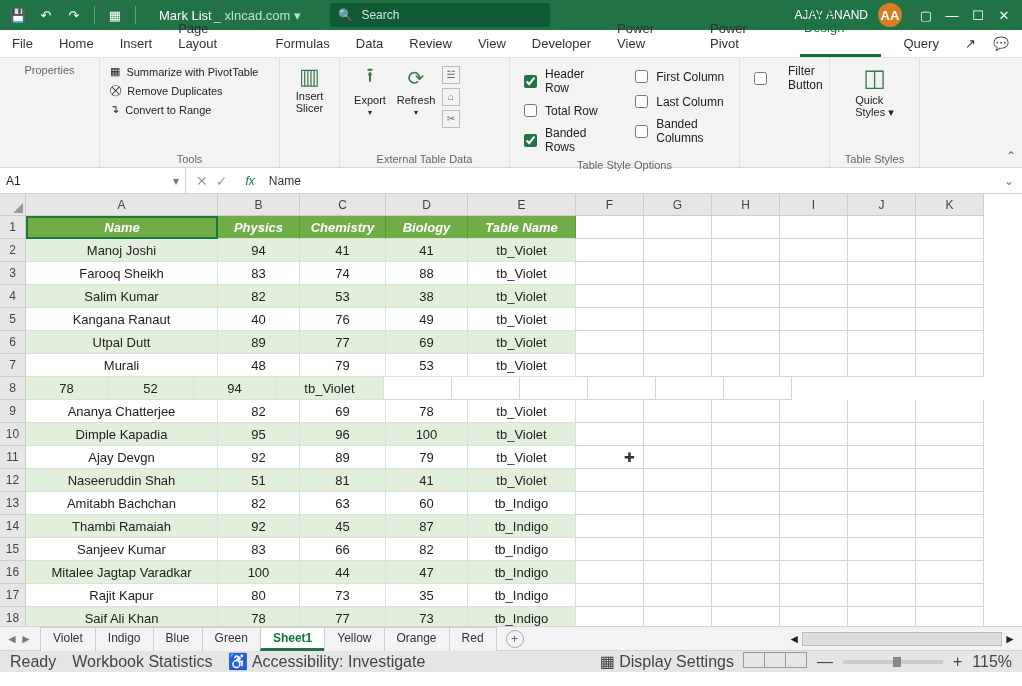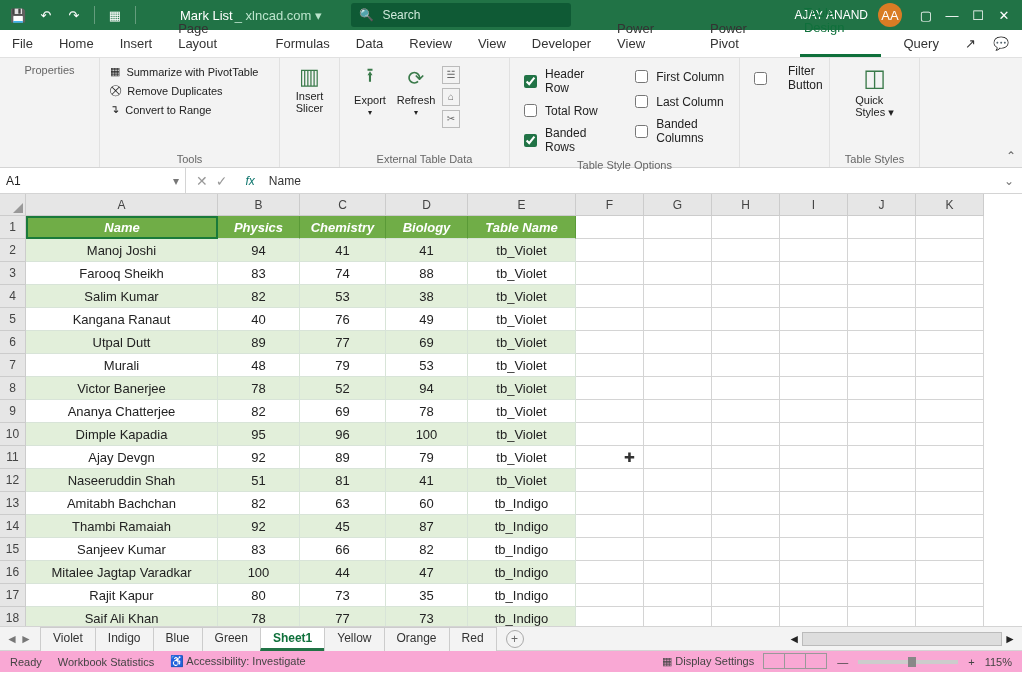--- a/index.html
+++ b/index.html
@@ -1,25 +1,25 @@
 <!DOCTYPE html>
 <html><head>
 <meta charset="utf-8">
 <style>
 html,body{margin:0;padding:0;font-family:"Segoe UI",Arial,sans-serif;font-size:12px;color:#222;background:#fff;user-select:none;overflow:hidden;width:1022px;height:686px}
 *{box-sizing:border-box}
 .title-bar{height:30px;background:#217346;color:#fff;display:flex;align-items:center;padding:0 6px}
 .title-bar .qat{display:flex;gap:4px;align-items:center}
 .title-bar .qat span,.title-bar .right span{width:24px;height:24px;display:inline-flex;align-items:center;justify-content:center;font-size:13px}
 .title-bar .qat .sep{width:1px;height:18px;background:rgba(255,255,255,.3);margin:0 4px}
-.doc-title{flex:0 0 auto;margin-left:40px;font-size:13px}
+.doc-title{flex:0 0 auto;margin-left:19px;font-size:13px}
 .doc-title .src{color:#bbe4cc;margin-left:2px}
 .search-box{margin-left:30px;background:#0f5a35;height:24px;width:220px;display:flex;align-items:center;border-radius:3px;padding:0 8px;color:#cfe9db;font-size:12px;gap:8px}
 .title-bar .right{margin-left:auto;display:flex;align-items:flex-start;gap:2px}
-.avatar{background:#d97c24;border-radius:50%;width:22px;height:22px;display:flex;align-items:center;justify-content:center;font-size:10px;font-weight:normal;margin:0 10px 0 6px}
+.avatar{background:#d97c24;border-radius:50%;width:22px;height:22px;display:flex;align-items:center;justify-content:center;font-size:10px;font-weight:bold;margin:0 10px 0 6px}
 .tabs{height:28px;display:flex;align-items:flex-end;background:#fff;border-bottom:1px solid #e1e1e1;padding:0 8px;gap:18px;font-size:13px}
 .tabs span{padding:0 4px 6px;color:#333;cursor:pointer}
 .tabs span.active{color:#0f703b;border-bottom:3px solid #0f703b;padding-bottom:19px;font-weight:400}
 .tabs .end{margin-left:auto;display:flex;gap:10px}
 .ribbon{height:110px;background:#f3f3f3;border-bottom:1px solid #d4d4d4;display:flex;position:relative}
 .group{border-right:1px solid #e1e1e1;padding:4px 10px 2px;display:flex;flex-direction:column;justify-content:space-between}
 .group-label{font-size:11px;color:#666;text-align:center;margin-top:2px}
 .g1{width:100px}
 .g1 .tn{font-size:11px;color:#444;margin-bottom:2px}
 .g1 input{width:82px;height:18px;border:1px solid #999;font-size:11px;padding:0 3px}
@@ -67,21 +67,21 @@
 .band0 .cell,.band1 .cell{color:#222}
 .empty-cell{border-right:1px solid #d4d4d4;border-bottom:1px solid #d4d4d4}
 .cursor-plus{position:absolute;left:598px;top:256px;font-size:13px;color:#333}
 .sheet-tabs{height:24px;display:flex;align-items:center;background:#f3f3f3;border-top:1px solid #d4d4d4;padding-left:40px;gap:0;font-size:12px;position:relative}
 .sheet-tabs .nav{position:absolute;left:6px;display:flex;gap:2px;color:#777}
 .stab{padding:3px 12px;border:1px solid #ccc;border-bottom:0;background:#fff;color:#333;margin-right:-1px}
 .stab.active{background:#fff;border-bottom:3px solid #217346;font-weight:600;color:#0f703b}
 .stab.inactive{background:#f3f3f3}
 .add-sheet{margin-left:10px;width:18px;height:18px;border:1px solid #aaa;border-radius:50%;display:flex;align-items:center;justify-content:center;color:#666}
 .hscroll{position:absolute;right:6px;display:flex;align-items:center;gap:2px}
-.status{height:22px;background:#f9a8d4;border-top:1px solid #d4d4d4;display:flex;align-items:center;font-size:11px;padding:0 10px;gap:16px;color:#444}
+.status{height:22px;background:#e5e5e5;border-top:1px solid #d4d4d4;display:flex;align-items:center;font-size:16px;padding:0 10px;gap:16px;color:#444}
 .status .right{margin-left:auto;display:flex;align-items:center;gap:10px}
 .view-btns span{width:22px;height:16px;border:1px solid #999;margin-left:-1px;display:inline-block}
 .zoom-slider{width:100px;height:4px;background:#ccc;position:relative}
 .zoom-slider::before{content:"";position:absolute;left:50%;top:-3px;width:8px;height:10px;background:#888}
 </style>
 </head>
 <body>
 
 <div class="title-bar">
   <div class="qat">
@@ -360,21 +360,20 @@
           <div class="cell cD">53</div>
           <div class="cell cE">tb_Violet</div>
           <div class="cN empty-cell"></div>
           <div class="cN empty-cell"></div>
           <div class="cN empty-cell"></div>
           <div class="cN empty-cell"></div>
           <div class="cN empty-cell"></div>
           <div class="cN empty-cell"></div>
         </div>
         <div class="table-row band0">
-          <div class="cell cA">Victor Banerjee</div>
           <div class="cell cB">78</div>
           <div class="cell cC">52</div>
           <div class="cell cD">94</div>
           <div class="cell cE">tb_Violet</div>
           <div class="cN empty-cell"></div>
           <div class="cN empty-cell"></div>
           <div class="cN empty-cell"></div>
           <div class="cN empty-cell"></div>
           <div class="cN empty-cell"></div>
           <div class="cN empty-cell"></div>

